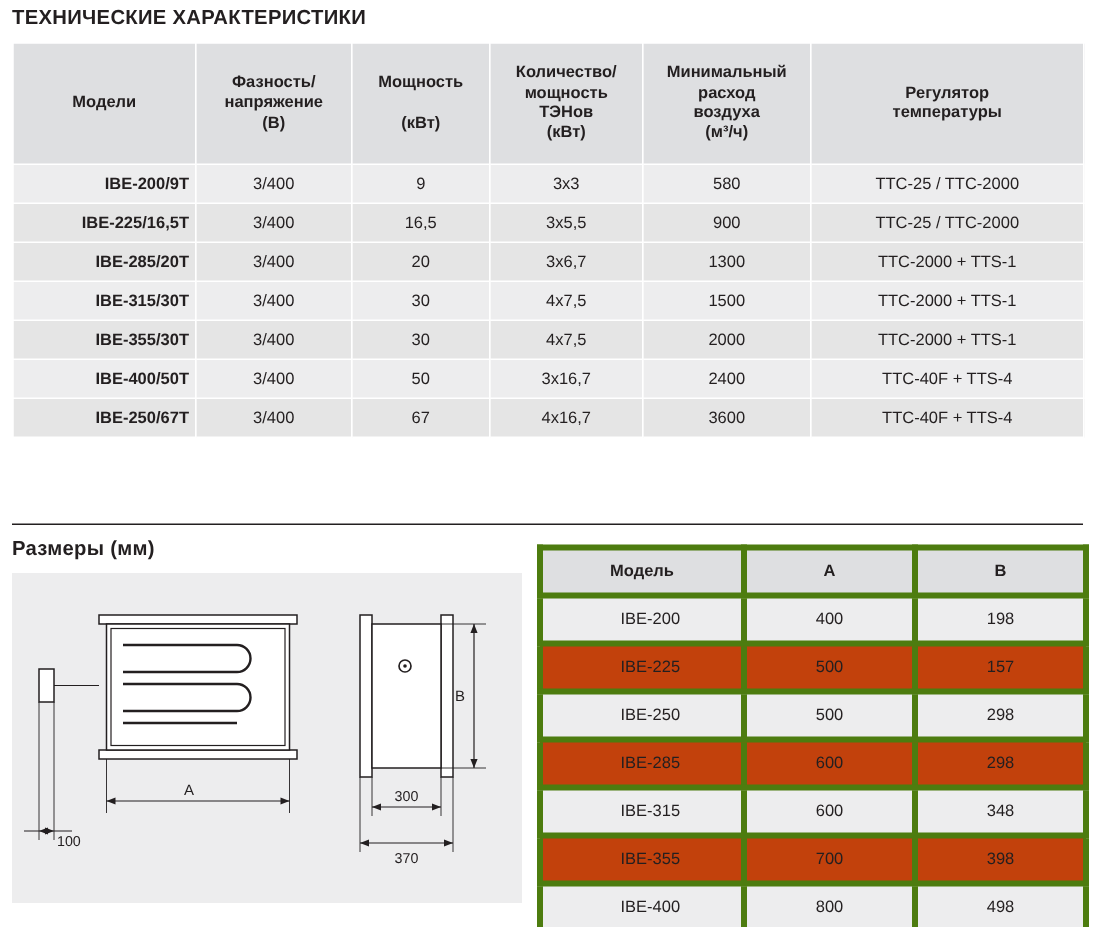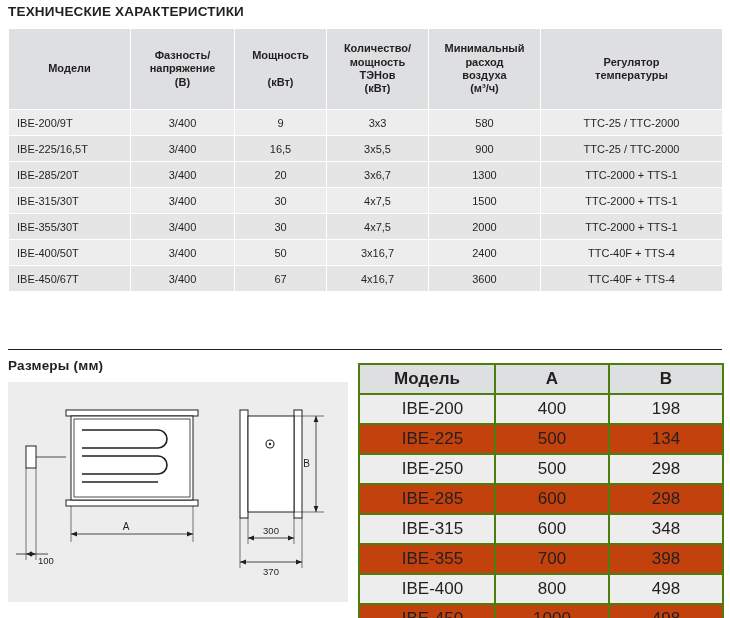--- a/index.html
+++ b/index.html
@@ -71,22 +71,23 @@
     height: 76px;
     line-height: 1.22;
     padding: 2px 3px;
   }
   #spec-table tbody td {
     background: #ededee;
     height: 25px;
     padding: 0 4px;
   }
   #spec-table tbody td.model {
-    text-align: left;
+    text-align: right;
     padding-left: 8px;
+    font-weight: bold;
   }
   #spec-table tbody tr.alt td {
     background: #e5e5e5;
   }
   .col-model  { width: 122px; }
   .col-ph     { width: 104px; }
   .col-pw     { width: 92px;  }
   .col-heat   { width: 102px; }
   .col-air    { width: 112px; }
   .col-reg    { width: 182px; }
@@ -103,24 +104,24 @@
   #dim-table {
     position: absolute;
     left: 358px;
     top: 363px;
     border-collapse: collapse;
     width: 364px;
     table-layout: fixed;
   }
   #dim-table th,
   #dim-table td {
-    border: 2px solid #4d7c0f;
+    border: 4px solid #4d7c0f;
     text-align: center;
     vertical-align: middle;
-    font-size: 17px;
+    font-size: 11px;
     height: 26px;
   }
   #dim-table thead th {
     background: #dedfe1;
     font-weight: bold;
   }
   #dim-table tbody td {
     background: #ededee;
   }
   #dim-table tbody tr.alt td {
@@ -241,21 +242,21 @@
       </tr>
       <tr>
         <td class="model">IBE-400/50T</td>
         <td>3/400</td>
         <td>50</td>
         <td>3x16,7</td>
         <td>2400</td>
         <td>TTC-40F + TTS-4</td>
       </tr>
       <tr class="alt">
-        <td class="model">IBE-450/67T</td>
+        <td class="model">IBE-250/67T</td>
         <td>3/400</td>
         <td>67</td>
         <td>4x16,7</td>
         <td>3600</td>
         <td>TTC-40F + TTS-4</td>
       </tr>
     </tbody>
   </table>
 
   <div class="hrule" id="rule-dim"></div>
@@ -336,21 +337,21 @@
     </thead>
     <tbody>
       <tr>
         <td class="model">IBE-200</td>
         <td>400</td>
         <td>198</td>
       </tr>
       <tr class="alt">
         <td class="model">IBE-225</td>
         <td>500</td>
-        <td>134</td>
+        <td>157</td>
       </tr>
       <tr>
         <td class="model">IBE-250</td>
         <td>500</td>
         <td>298</td>
       </tr>
       <tr class="alt">
         <td class="model">IBE-285</td>
         <td>600</td>
         <td>298</td>

